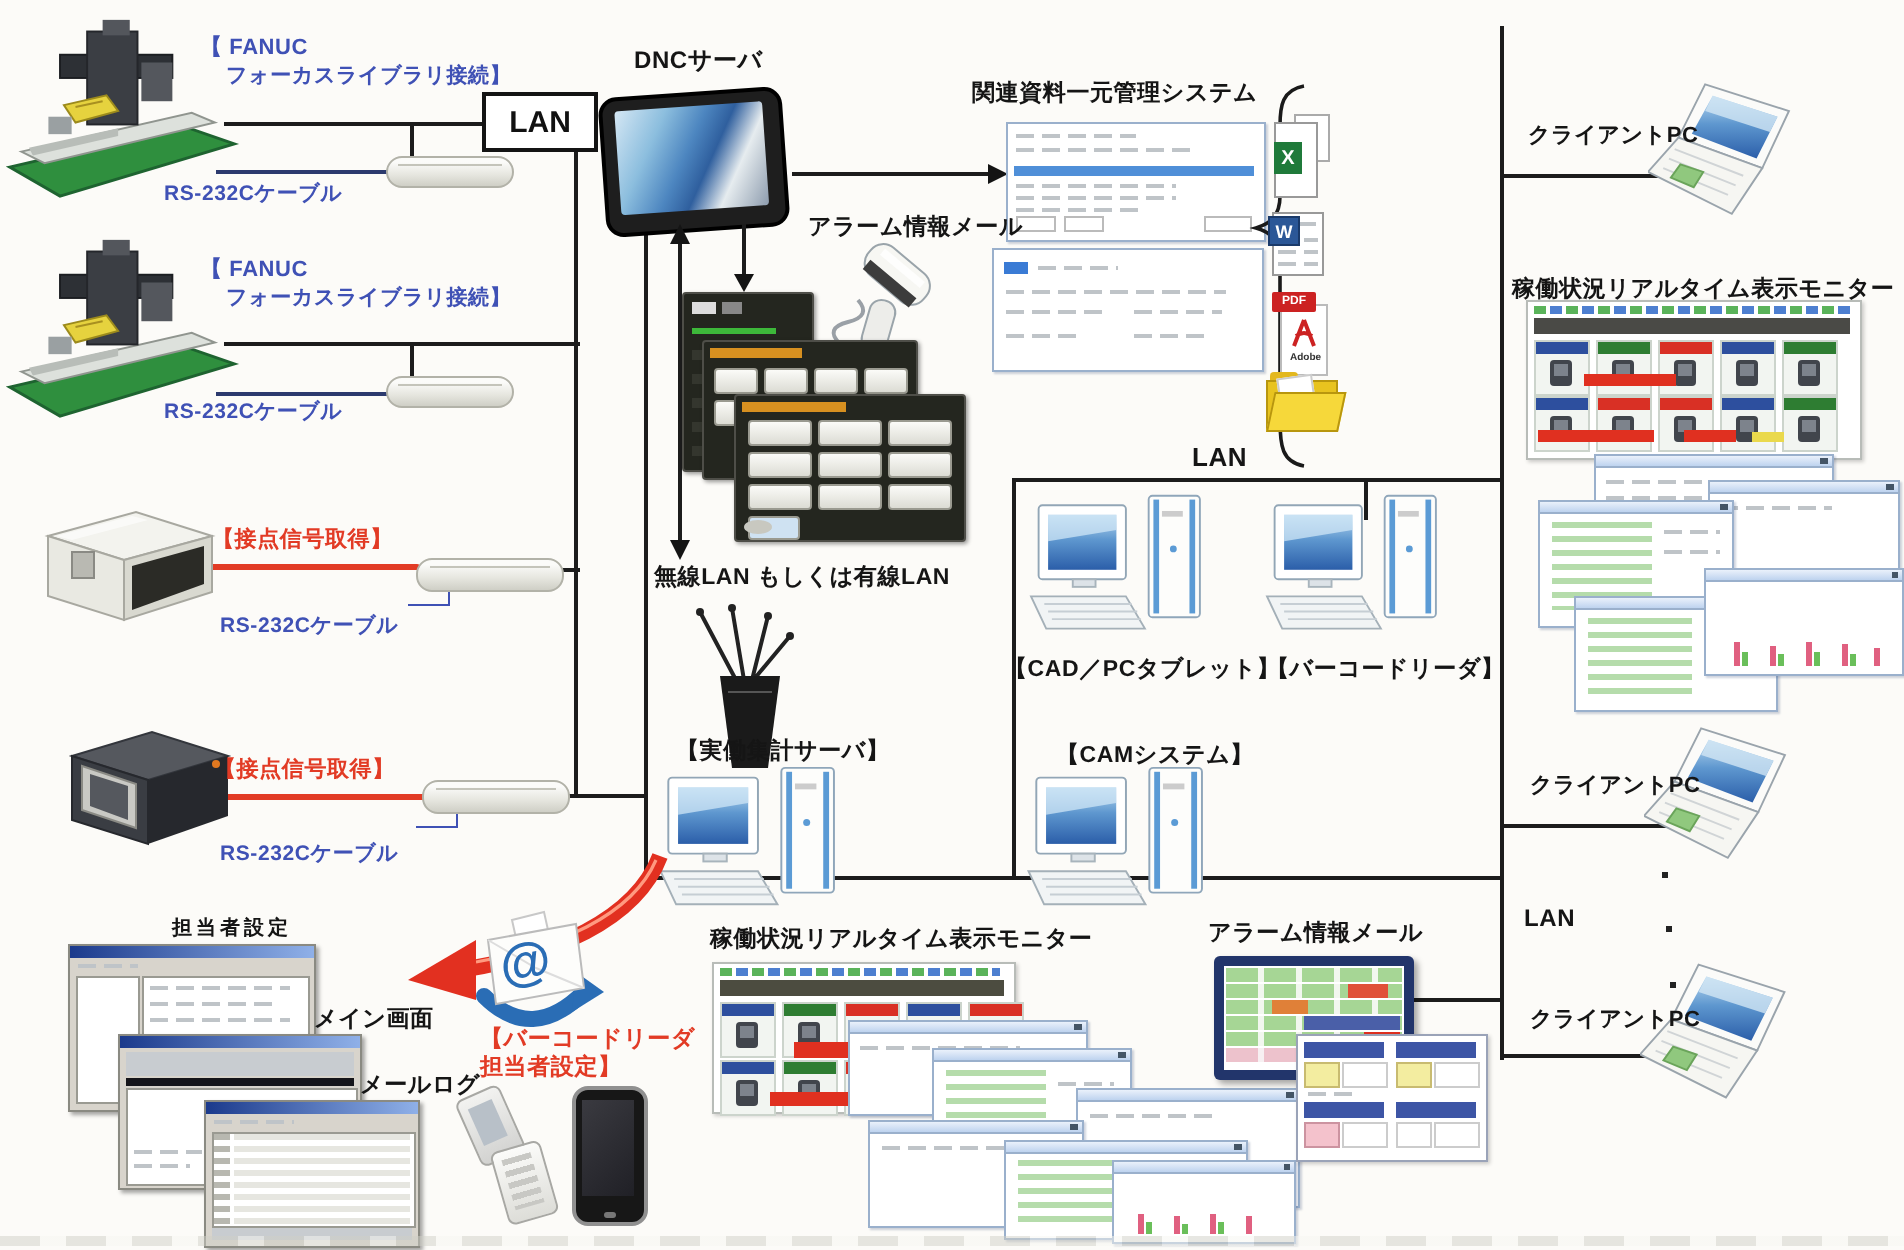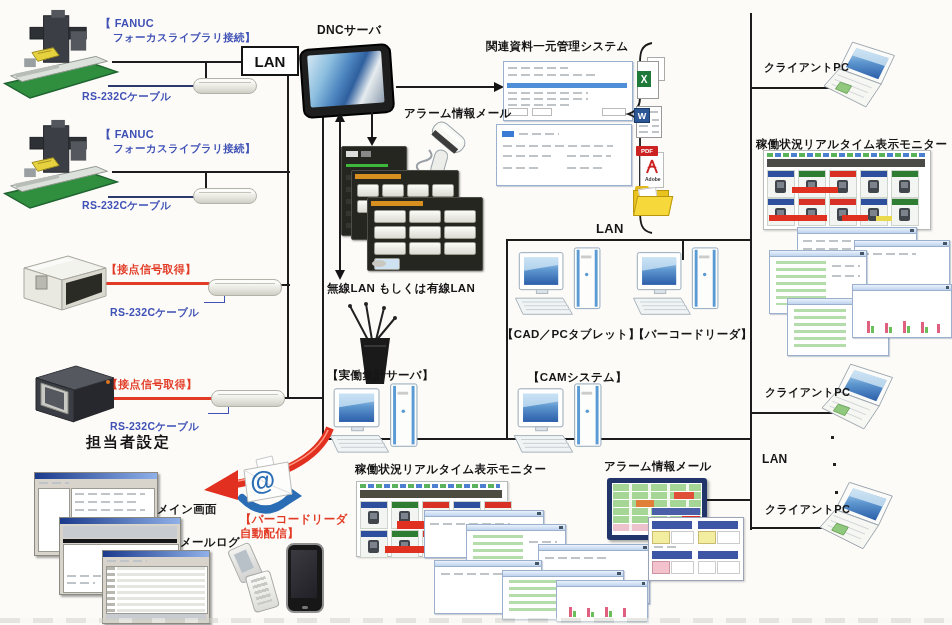--- a/index.html
+++ b/index.html
@@ -603,32 +603,32 @@
   <div class="lbl b" style="left:113px;top:142px;font-size:10.5px">フォーカスライブラリ接続】</div>
   <div class="lbl b" style="left:82px;top:199px;font-size:10.5px">RS-232Cケーブル</div>
   <div class="lbl r" style="left:106px;top:262px">【接点信号取得】</div>
   <div class="lbl b" style="left:110px;top:306px;font-size:10.5px">RS-232Cケーブル</div>
   <div class="lbl r" style="left:107px;top:377px">【接点信号取得】</div>
   <div class="lbl b" style="left:110px;top:420px;font-size:10.5px">RS-232Cケーブル</div>
   <div class="lbl" style="left:317px;top:22px;font-size:12px">DNCサーバ</div>
   <div class="lbl" style="left:404px;top:106px;font-size:11.5px">アラーム情報メール</div>
   <div class="lbl" style="left:486px;top:39px;font-size:11.5px">関連資料一元管理システム</div>
   <div class="lbl" style="left:327px;top:281px;font-size:11.5px">無線LAN もしくは有線LAN</div>
-  <div class="lbl" style="left:327px;top:368px;font-size:11.5px">【実働集計サーバ】</div>
+  <div class="lbl" style="left:338px;top:368px;font-size:11.5px">【実働集計サーバ】</div>
   <div class="lbl" style="left:502px;top:327px;font-size:11.5px">【CAD／PCタブレット】</div>
   <div class="lbl" style="left:633px;top:327px;font-size:11.5px">【バーコードリーダ】</div>
   <div class="lbl" style="left:528px;top:370px;font-size:11.5px">【CAMシステム】</div>
   <div class="lbl" style="left:596px;top:221px;font-size:13px">LAN</div>
   <div class="lbl" style="left:764px;top:60px">クライアントPC</div>
   <div class="lbl" style="left:756px;top:137px;font-size:11.5px">稼働状況リアルタイム表示モニター</div>
   <div class="lbl" style="left:765px;top:385px">クライアントPC</div>
   <div class="lbl" style="left:762px;top:452px;font-size:12px">LAN</div>
   <div class="lbl" style="left:765px;top:502px">クライアントPC</div>
-  <div class="lbl" style="left:86px;top:433px;font-size:15px;letter-spacing:2px">担当者設定</div>
+  <div class="lbl" style="left:86px;top:457px;font-size:10px;letter-spacing:2px">担当者設定</div>
   <div class="lbl" style="left:157px;top:502px;font-size:11.5px">メイン画面</div>
   <div class="lbl" style="left:180px;top:535px;font-size:11.5px">メールログ</div>
   <div class="lbl r" style="left:240px;top:512px;font-size:11.5px">【バーコードリーダ</div>
-  <div class="lbl r" style="left:240px;top:526px;font-size:11.5px">自動配信】</div>
+  <div class="lbl r" style="left:240px;top:526px;font-size:11.5px">担当者設定】</div>
   <div class="lbl" style="left:355px;top:462px;font-size:11.5px">稼働状況リアルタイム表示モニター</div>
   <div class="lbl" style="left:604px;top:459px;font-size:11.5px">アラーム情報メール</div>
 
   <div class="bstrip"></div>
 </div>
 
 </body></html>

